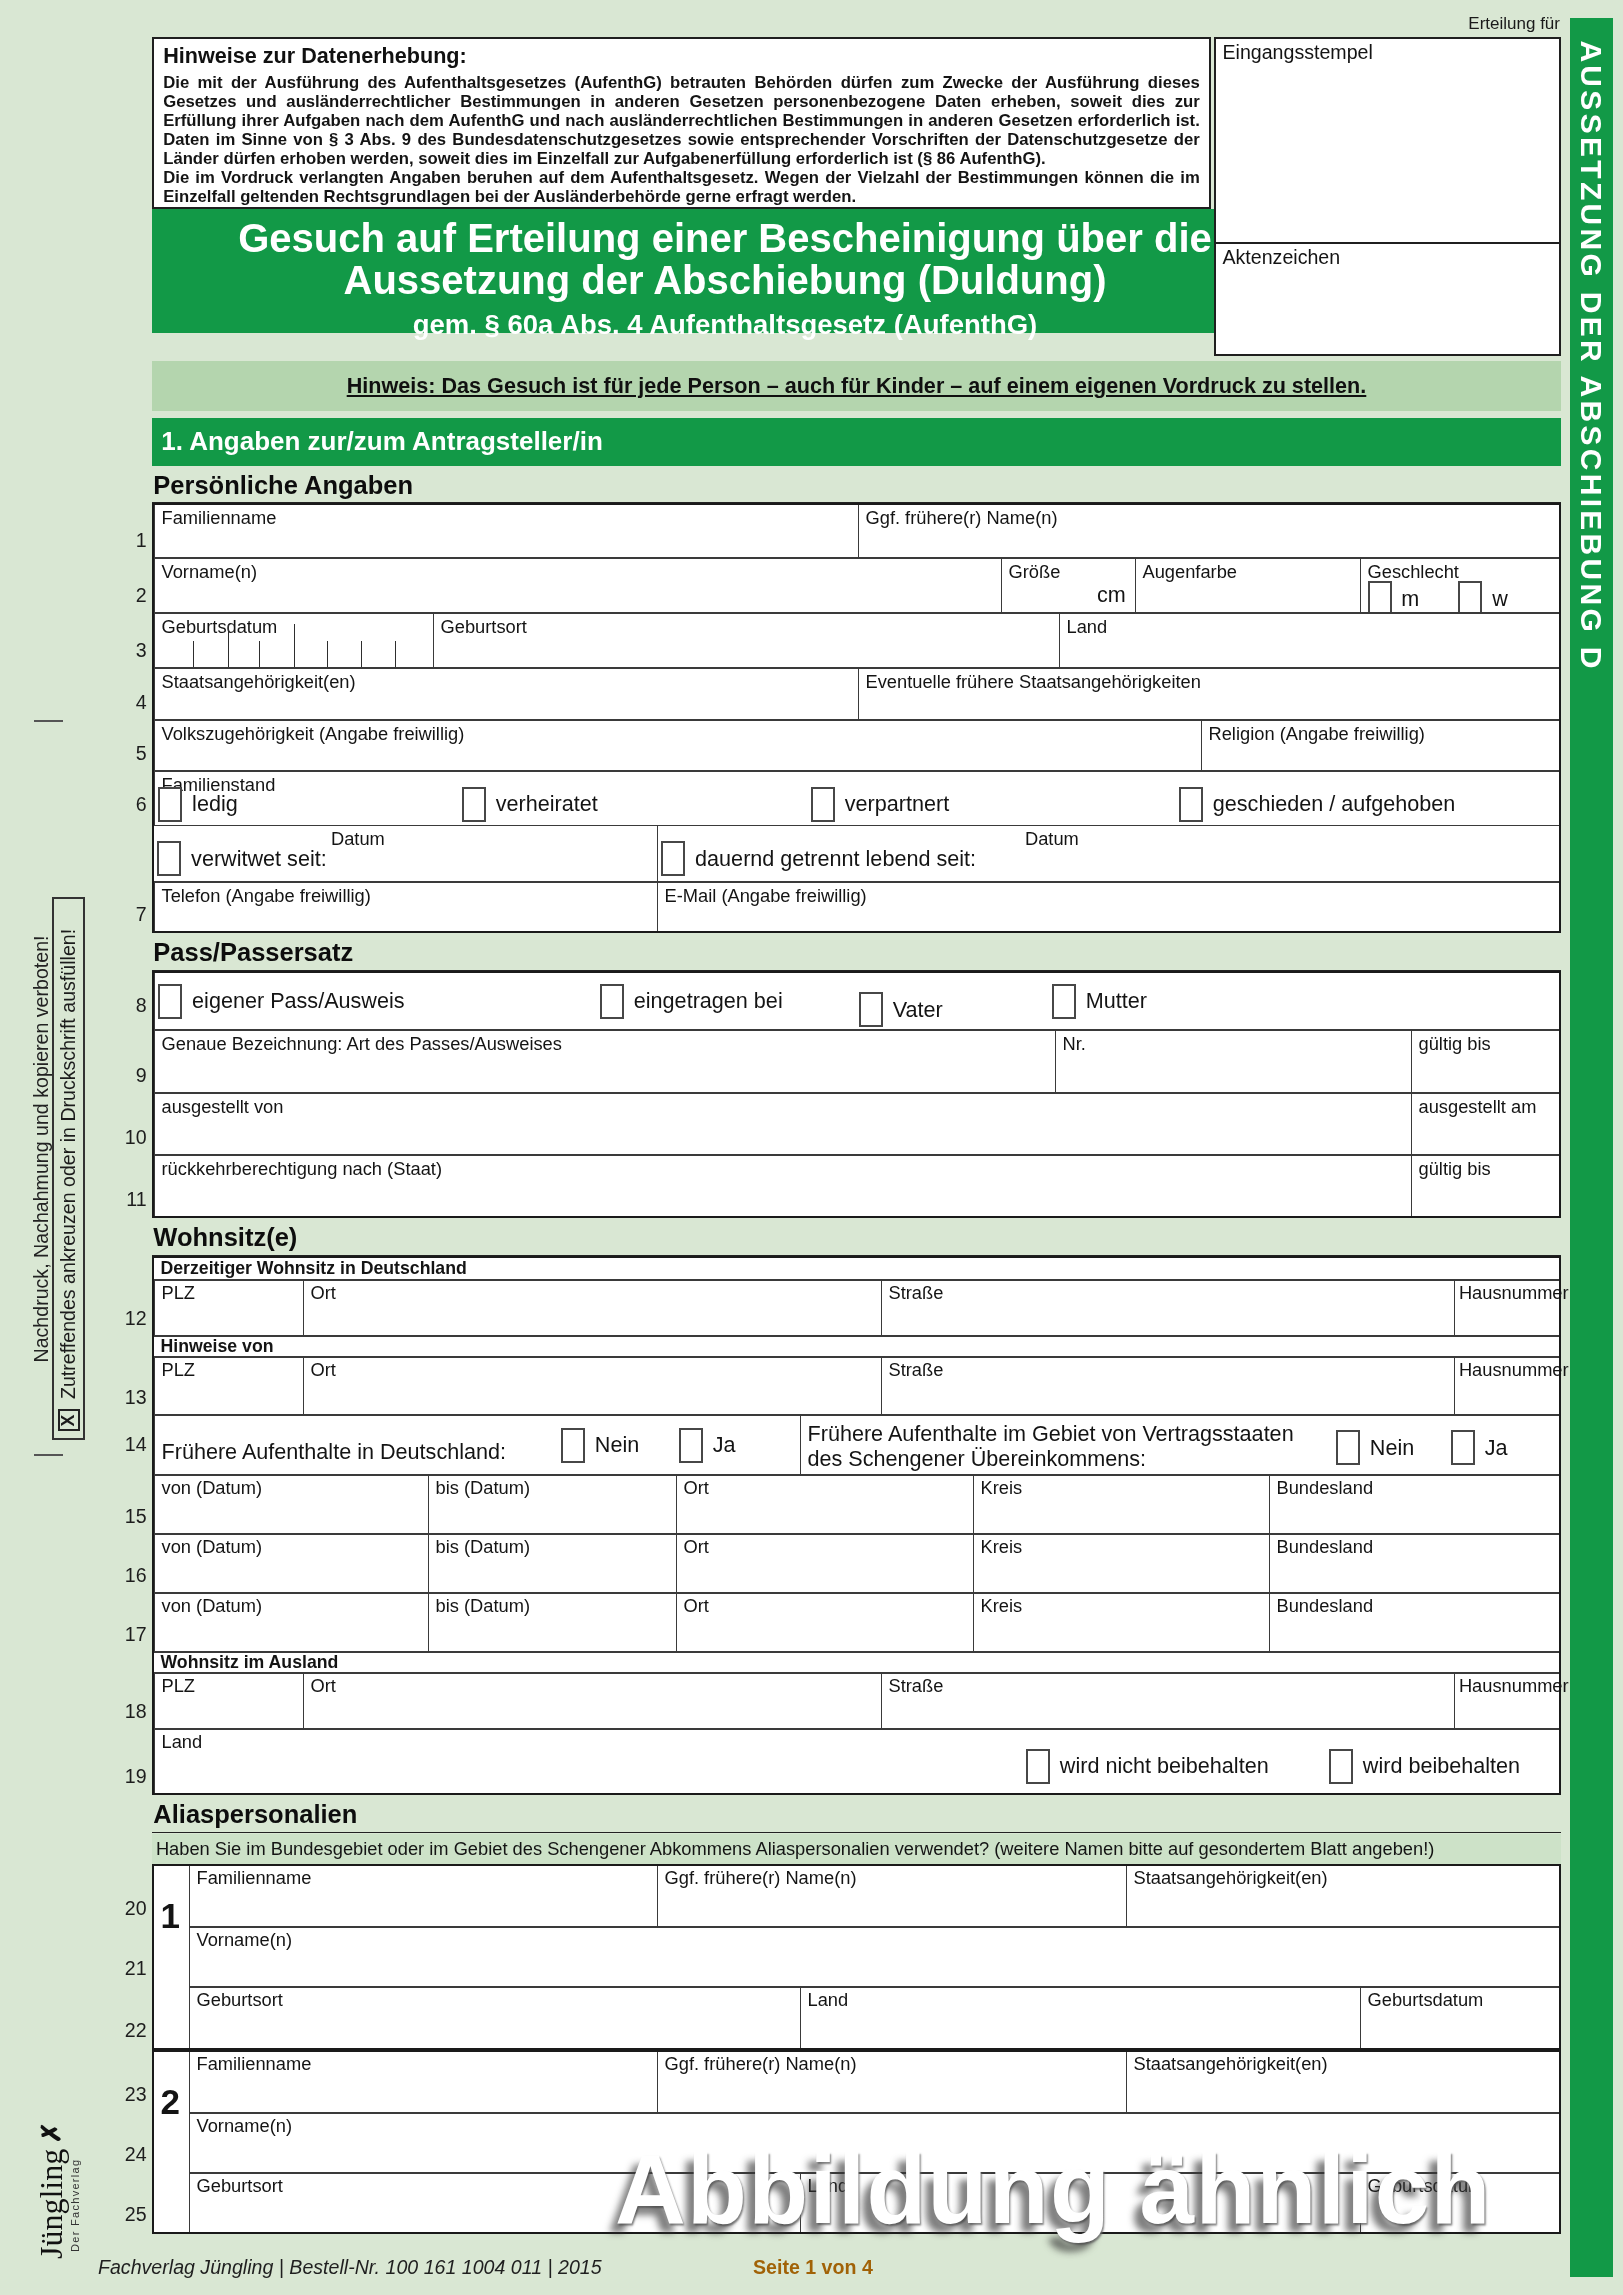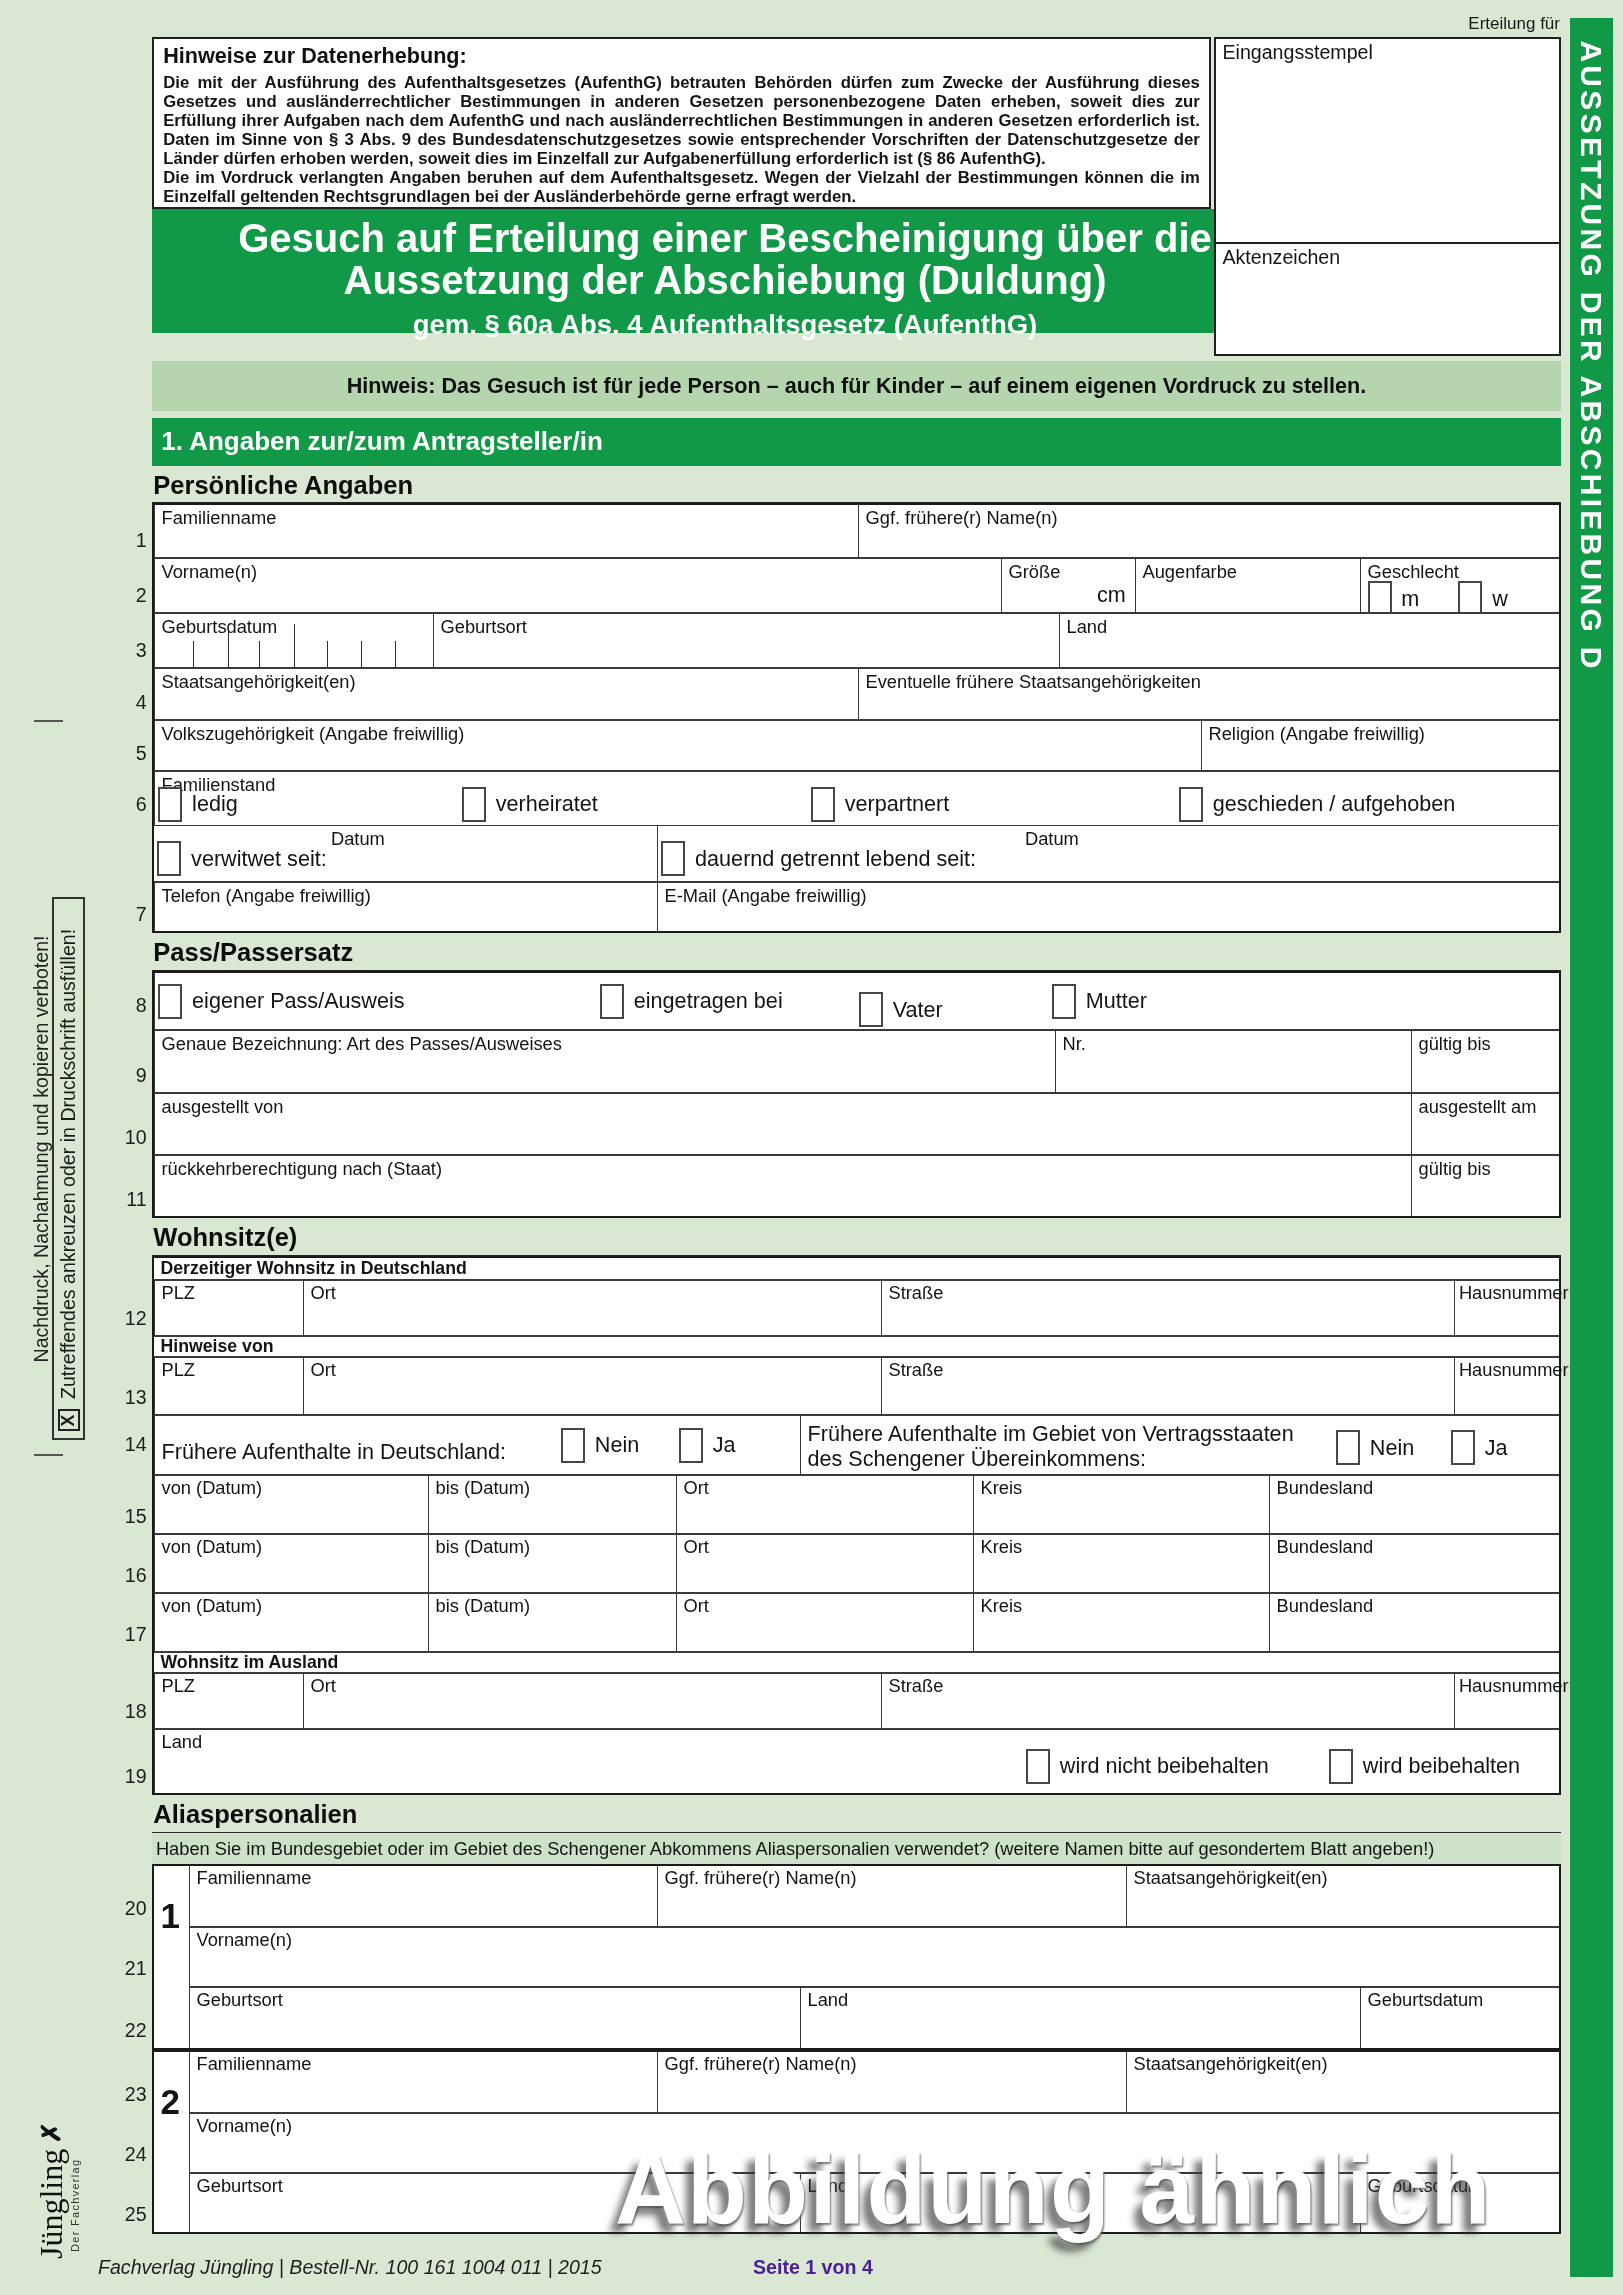--- a/index.html
+++ b/index.html
@@ -17,21 +17,21 @@
             border:2px solid #1f1f1f;box-sizing:border-box;z-index:3;}
   .stamp-top{height:205px;border-bottom:2px solid #1f1f1f;box-sizing:border-box;}
   .stampbox .lbl{font-size:19.6px;}
 
   
   .titleblock{width:1146px;height:124px;background:#129947;color:#fff;text-align:center;
               box-sizing:border-box;padding-top:7.9px;}
   .titleblock .t1{font-size:40px;font-weight:bold;line-height:42px;}
   .titleblock .t2{font-size:27.5px;font-weight:bold;margin-top:7.9px;}
   .hband{margin-top:28px;height:50px;background:#b4d5ae;display:flex;align-items:center;
-         justify-content:center;font-size:21.6px;font-weight:bold;color:#101010;}
+         justify-content:center;font-size:21.6px;font-weight:bold;color:#101010;text-decoration:underline;}
   .secbar{margin-top:6.5px;height:48px;background:#129947;color:#fff;font-size:26px;font-weight:bold;
           display:flex;align-items:center;padding-left:9.2px;box-sizing:border-box;}
 
   
   .shead{font-size:25.5px;font-weight:bold;color:#0d0d0d;margin:5.2px 0 0 0;padding:0 0 2.6px 1.3px;
          border-bottom:1.3px solid #222;}
 
   
   .ftable{background:#fff;border:2px solid #1a1a1a;}
   .frow{display:flex;position:relative;border-top:2.6px solid #3a3a3a;box-sizing:border-box;background:#fff;}
@@ -78,21 +78,21 @@
   .logo{position:absolute;left:34px;top:2259px;width:203px;height:34px;transform:rotate(-90deg);
         transform-origin:top left;font-family:"Liberation Serif",serif;font-size:32px;color:#111;
         display:flex;align-items:center;gap:5.2px;white-space:nowrap;}
   .logo .lx{font-size:26px;font-weight:bold;font-family:"Liberation Sans",sans-serif;}
   .logotag{position:absolute;left:69px;top:2252px;width:137px;height:13px;transform:rotate(-90deg);
            transform-origin:top left;font-size:11px;letter-spacing:1.3px;color:#333;white-space:nowrap;}
   .watermark{position:absolute;left:615px;top:2133px;font-size:98px;font-weight:bold;color:#fff;
              white-space:nowrap;letter-spacing:1.3px;z-index:6;
              text-shadow:-7.9px 9.2px 7.9px rgba(55,55,55,.65), 1.3px 2px 2px rgba(110,110,110,.85);}
   .footl{position:absolute;left:98px;top:2256px;font-size:19.6px;color:#1f1f1f;font-style:italic;}
-  .footc{position:absolute;left:753px;top:2256px;font-size:19.6px;font-weight:bold;color:#4c1d95;}
+  .footc{position:absolute;left:753px;top:2256px;font-size:19.6px;font-weight:bold;color:#a16207;}
 </style>
 </head>
 <body>
 
 <div class="page">
 
   <div class="lic">Erteilung für</div>
 
   <div class="sidebar"></div>
   <div class="sidebar-text">AUSSETZUNG DER ABSCHIEBUNG D</div>

